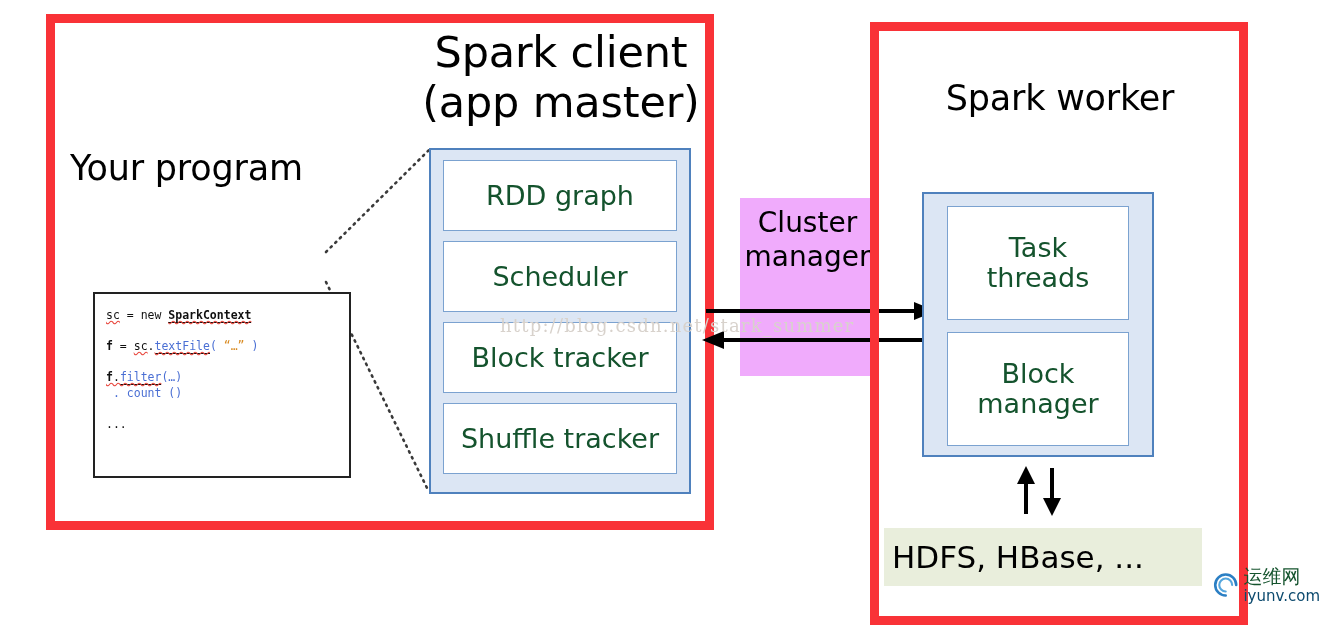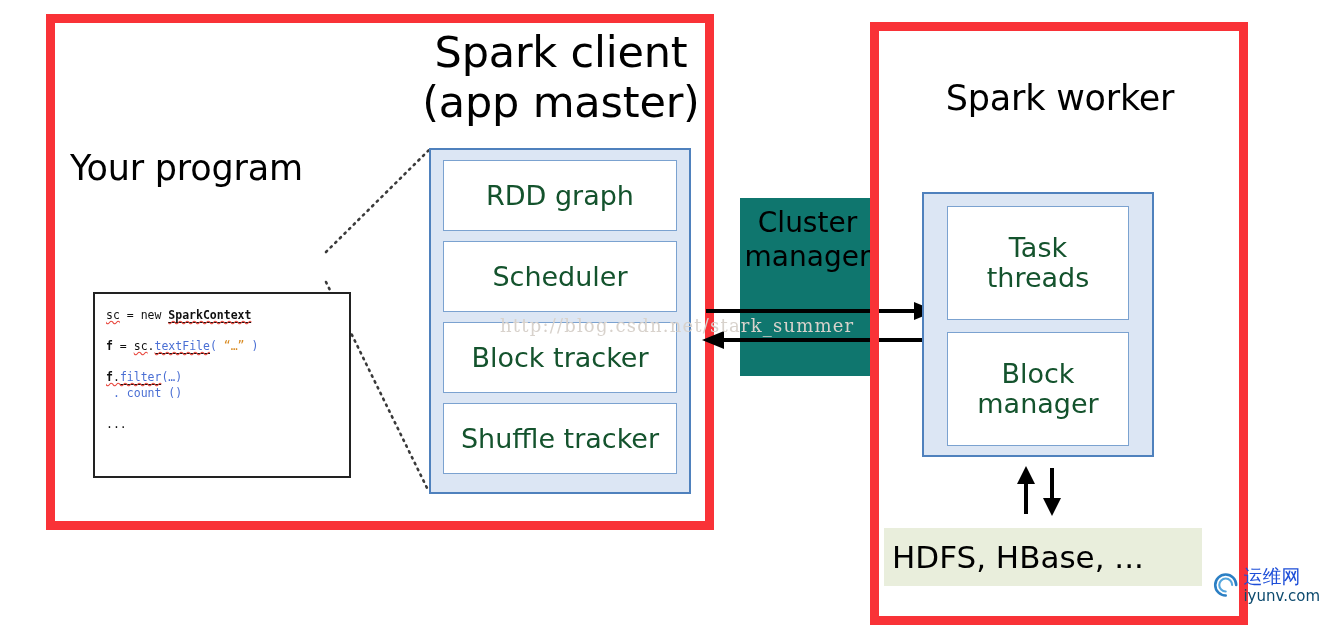--- a/index.html
+++ b/index.html
@@ -121,21 +121,21 @@
   #client-stack .cell { height: 71px; margin-bottom: 10px; }
   #client-stack .cell:last-child { margin-bottom: 0; }
   #worker-stack .cell { height: 114px; margin-bottom: 12px; font-size: 27px; }
   #worker-stack .cell:last-child { margin-bottom: 0; }
 
   
   #cluster-manager {
     position: absolute;
     left: 740px; top: 198px;
     width: 135px; height: 178px;
-    background: #0f766e;
+    background: #f0abfc;
     box-sizing: border-box;
     display: flex;
     align-items: flex-start;
     justify-content: center;
     padding-top: 8px;
   }
   #cluster-manager .cm-label {
     font-size: 28px;
     color: #000000;
     line-height: 1.2;
@@ -195,21 +195,21 @@
     align-items: center;
   }
   #site-logo .logo-text-wrap {
     display: flex;
     flex-direction: column;
     margin-left: 4px;
     line-height: 1;
   }
   #site-logo .logo-cn {
     font-size: 19px;
-    color: #1d4ed8;
+    color: #14532d;
     letter-spacing: 0px;
   }
   #site-logo .logo-en {
     font-size: 15px;
     color: #0c4a6e;
     margin-top: 3px;
   }
 </style>
 </head>
 <body>

